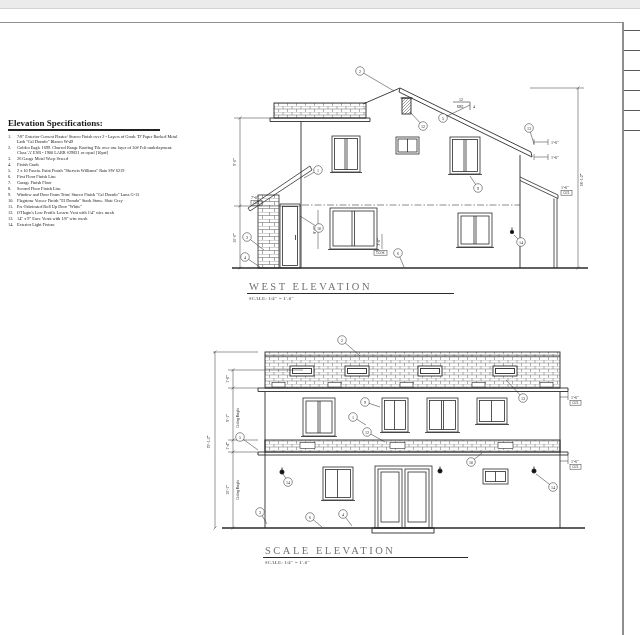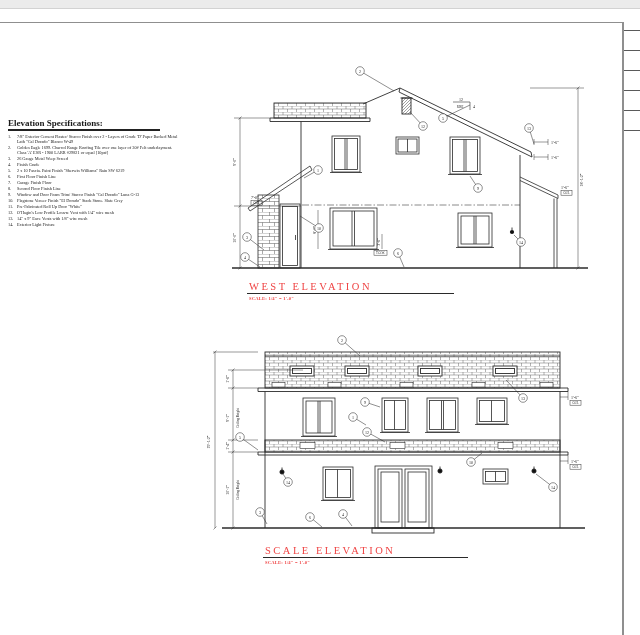--- a/index.html
+++ b/index.html
@@ -7,21 +7,21 @@
   .screen{position:relative;width:640px;height:635px;background:#ffffff;overflow:hidden;}
   .topbar{position:absolute;left:0;top:0;width:640px;height:8px;background:#ebebeb;border-bottom:1px solid #d2d2d2;}
   .sheet-hline{position:absolute;left:0;top:22px;width:624px;height:0;border-top:1.5px solid #8f8f8f;}
   .sheet-vline{position:absolute;left:622px;top:22px;width:2px;height:613px;background:#8f8f8f;}
   .tick{position:absolute;left:624px;width:16px;height:0;border-top:1.2px solid #5a5a5a;}
   .specs{position:absolute;left:8px;top:118px;width:174px;color:#1a1a1a;}
   .specs-title{font-size:9px;font-weight:bold;width:152px;border-bottom:2.5px solid #222;padding-bottom:1px;margin-bottom:3px;}
   .spec-row{display:flex;font-size:4.3px;line-height:1.2;margin-bottom:0.8px;}
   .spec-num{width:9px;flex:none;}
   .spec-text{flex:1;}
-  .elev-title{position:absolute;color:#ef4444;}
+  .elev-title{position:absolute;color:#737373;}
   .elev-title .t{display:block;font-size:10.5px;letter-spacing:2.5px;border-bottom:1.4px solid #2a2a2a;padding:0 3px 1px 2px;white-space:nowrap;}
   .elev-title.west .t{width:202px;}
   .elev-title.south .t{width:200px;}
   .elev-title .s{font-size:4.6px;font-weight:bold;margin-top:1.5px;letter-spacing:0.2px;padding-left:2px;}
   svg{position:absolute;overflow:visible;}
   svg text{font-family:"Liberation Serif",serif;fill:#222;stroke:none;}
   .dimtxt{font-size:4px;}
   .subtxt{font-size:3.1px;}
   .bubtxt{font-size:4px;}
   .ceiltxt{font-size:3.3px;}

